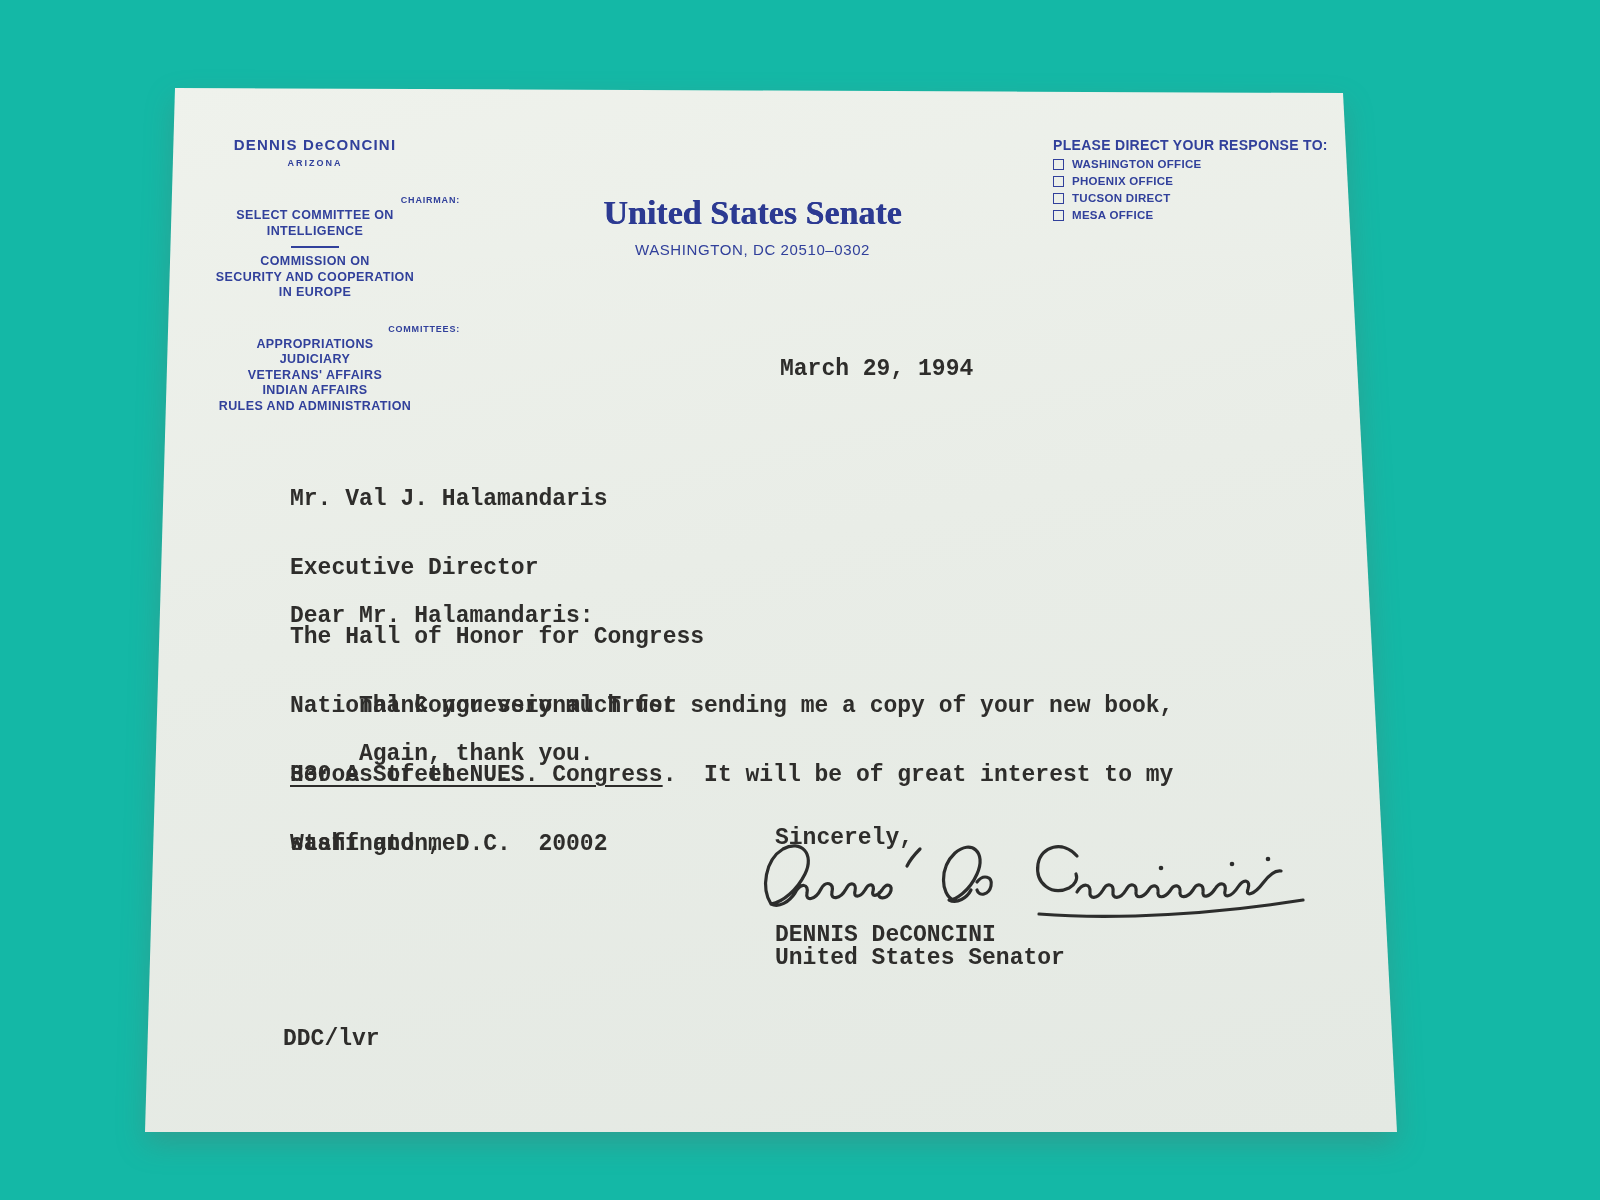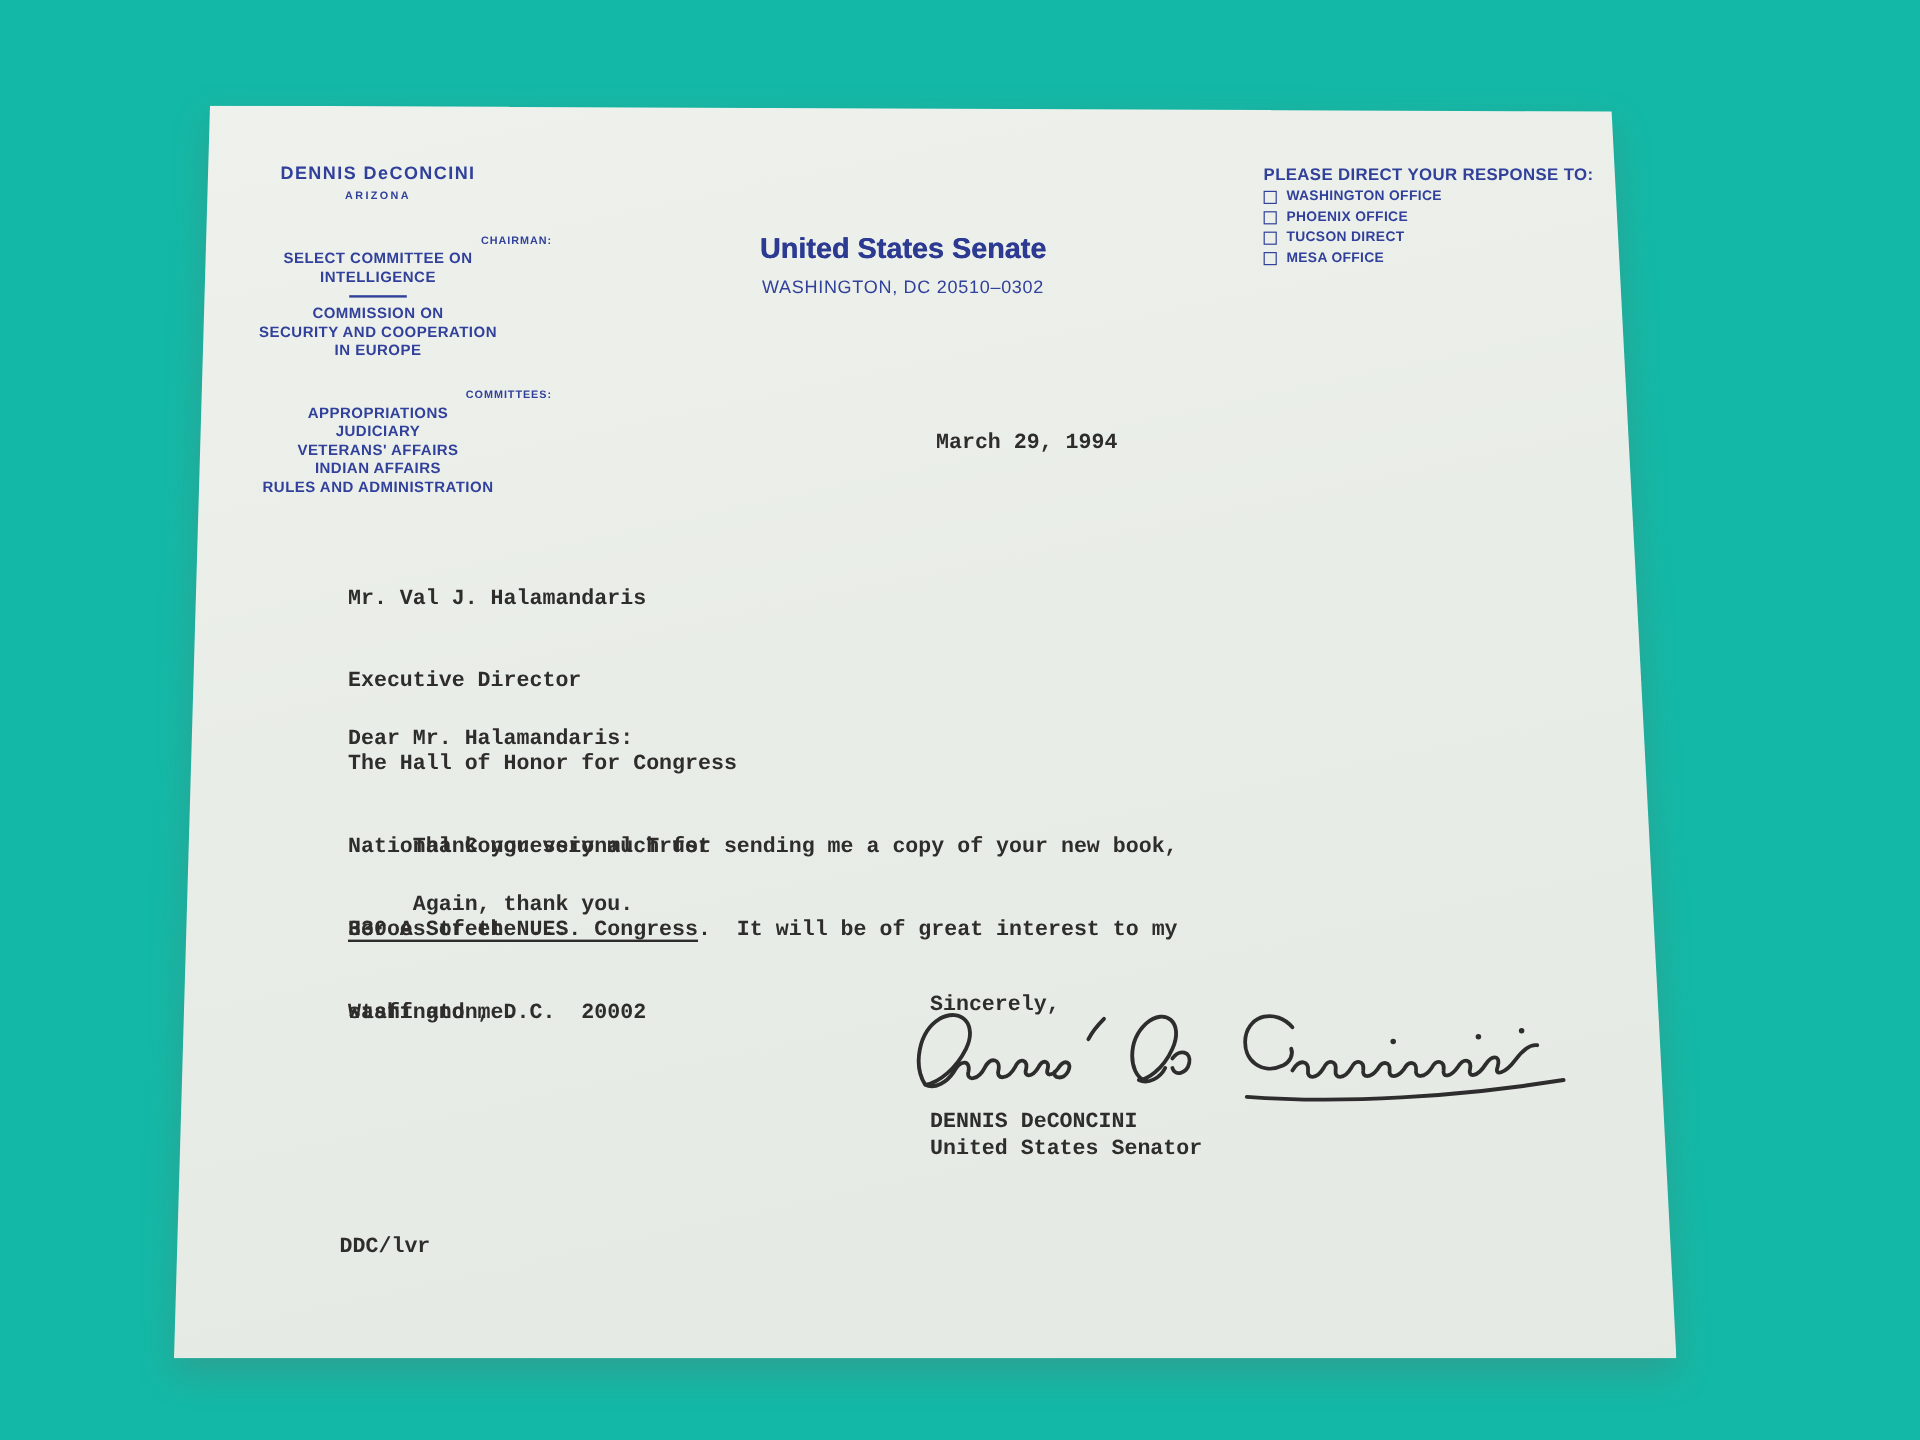--- a/index.html
+++ b/index.html
@@ -19,26 +19,26 @@
   .lh-line{font-size:12.5px;letter-spacing:0.4px;line-height:15.5px;}
   .lh-block{margin-top:3px;}
   .lh-rule{width:48px;border:none;border-top:2px solid #31409b;margin:7px auto 6px auto;}
   .lh-committees{margin-top:23px;}
   .lh-right{position:absolute;left:908px;top:49px;text-align:left;}
   .lh-resp-label{font-size:14px;letter-spacing:0.3px;}
   .office-row{display:flex;align-items:center;margin-top:5px;}
   .cbx{display:inline-block;width:9px;height:9px;border:1.6px solid #31409b;margin-right:8px;flex:0 0 auto;}
   .office-label{font-size:11.5px;font-weight:bold;color:#31409b;letter-spacing:0.3px;}
   .masthead{position:absolute;left:355px;top:106px;width:505px;text-align:center;}
-  .mast-title{font-family:Liberation Sans, sans-serif;font-weight:bold;font-size:24px;color:#2c3a92;
+  .mast-title{font-family:Liberation Serif, serif;font-weight:bold;font-size:34px;color:#2c3a92;
               letter-spacing:0px;text-shadow:0.4px 0 0 #2c3a92;}
   .mast-addr{font-size:15px;font-weight:normal;color:#31409b;letter-spacing:0.6px;margin-top:9px;}
   
   .tw{position:absolute;font-family:"Liberation Mono","DejaVu Sans Mono",monospace;
-      font-size:18px;line-height:23px;font-weight:600;color:#2e2d2b;white-space:pre;}
+      font-size:23px;line-height:23px;font-weight:600;color:#2e2d2b;white-space:pre;}
   .book-title{text-decoration:underline;text-decoration-thickness:2px;text-underline-offset:4px;}
   .sig-svg{position:absolute;left:612px;top:750px;}
   .sig-stroke{fill:none;stroke:#1c1c1c;stroke-width:3.2;stroke-linecap:round;stroke-linejoin:round;opacity:0.92;}
   .sig-dot{fill:#1c1c1c;opacity:0.92;}
 </style>
 </head>
 <body>
 
 <div class="stage">
   <div class="paper-wrap">

